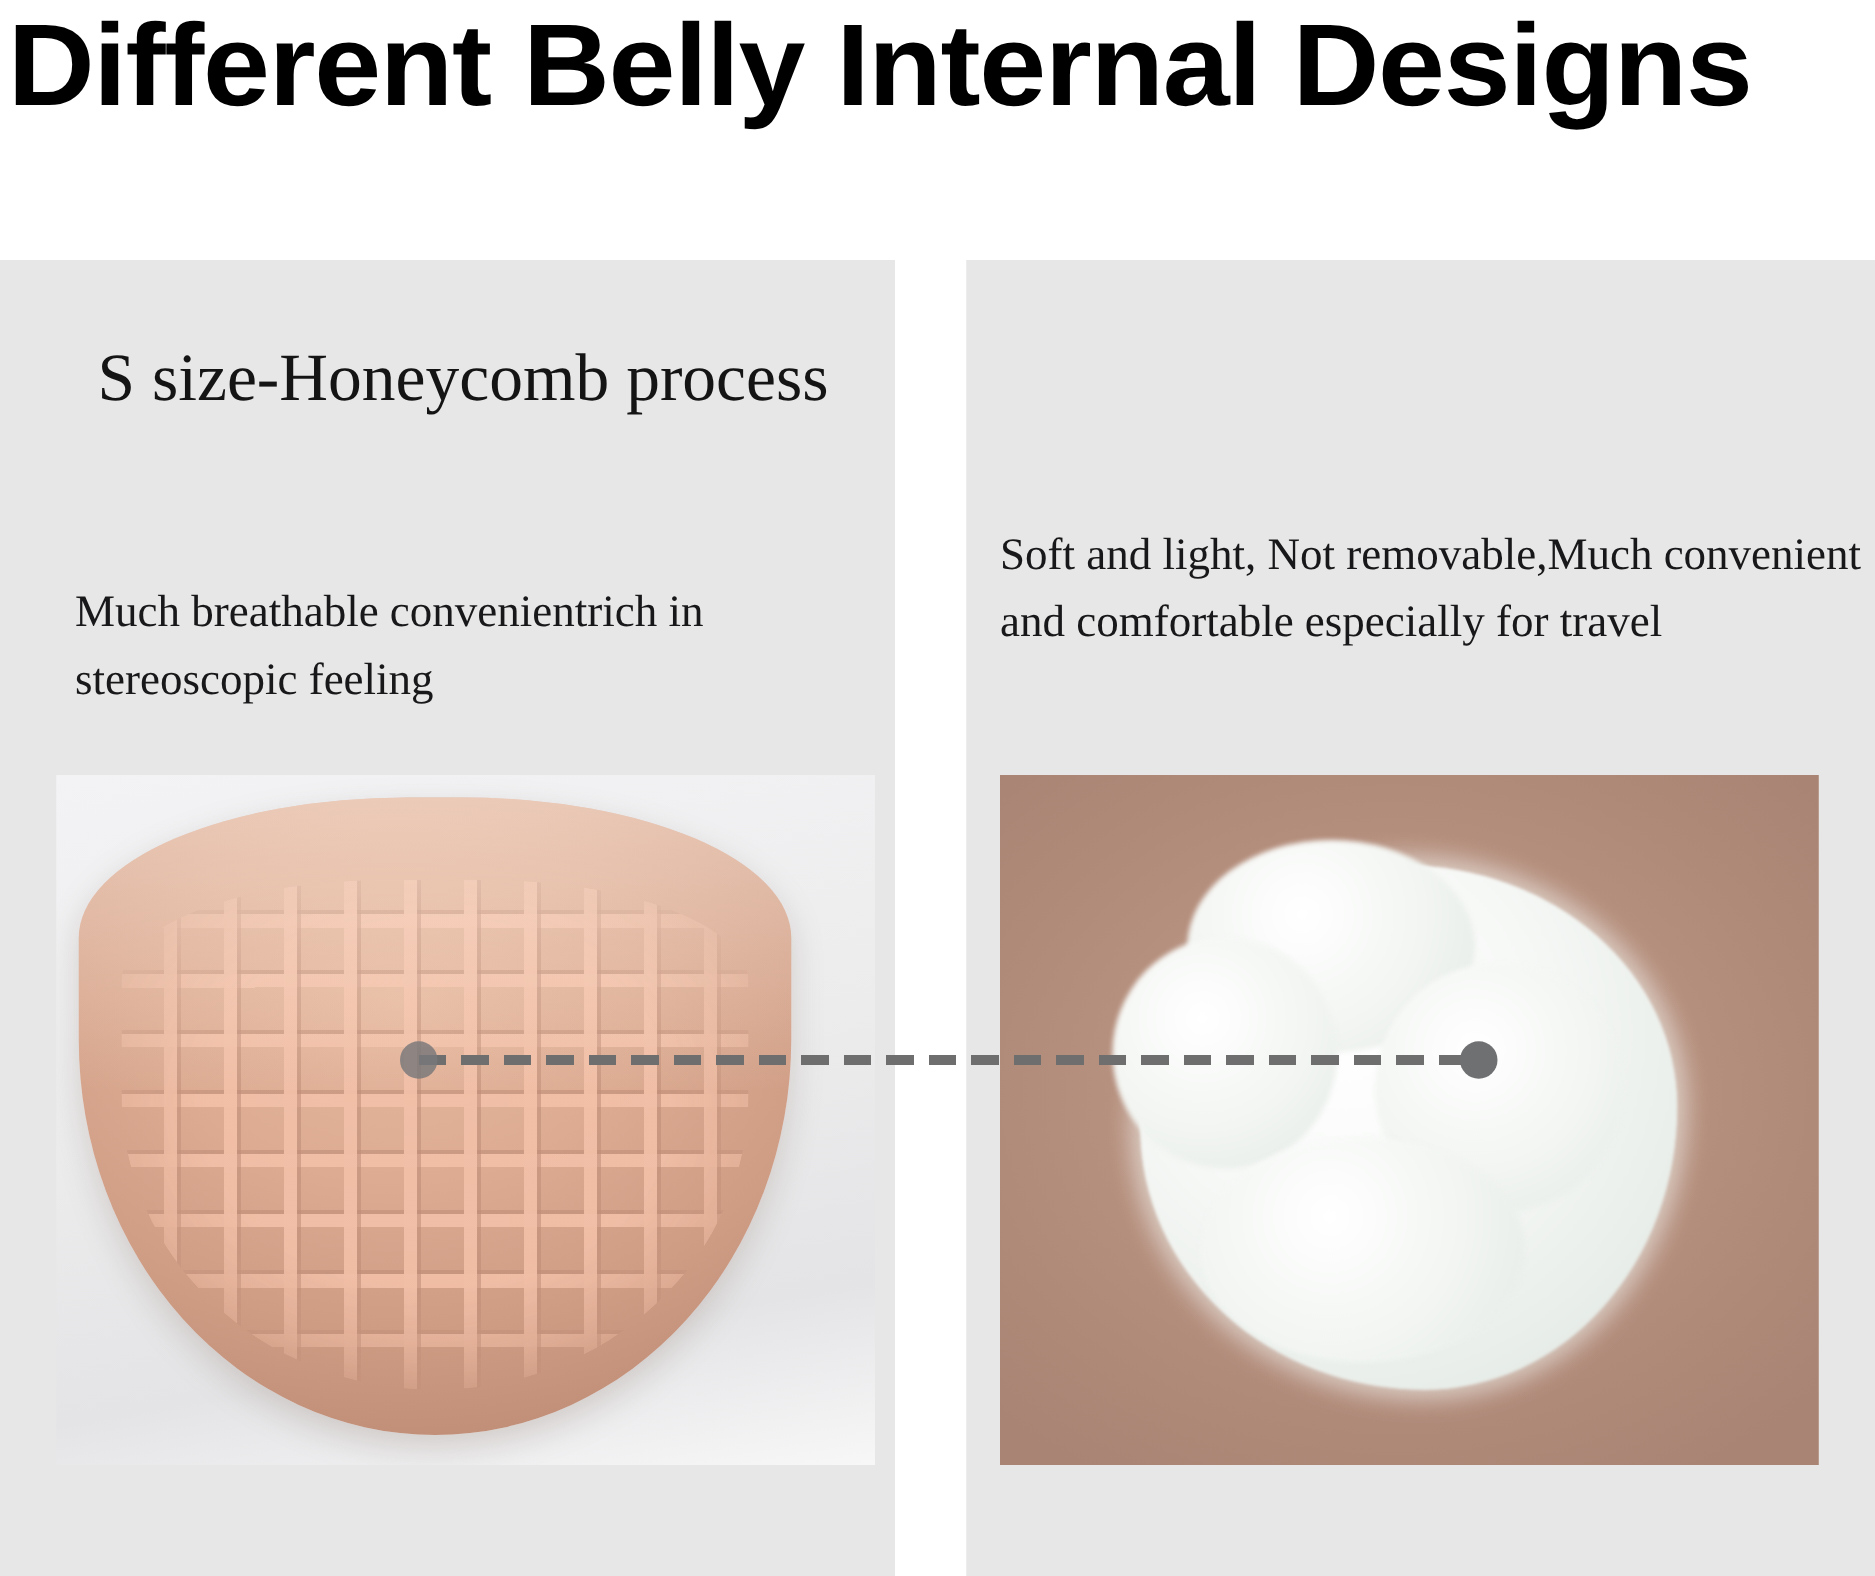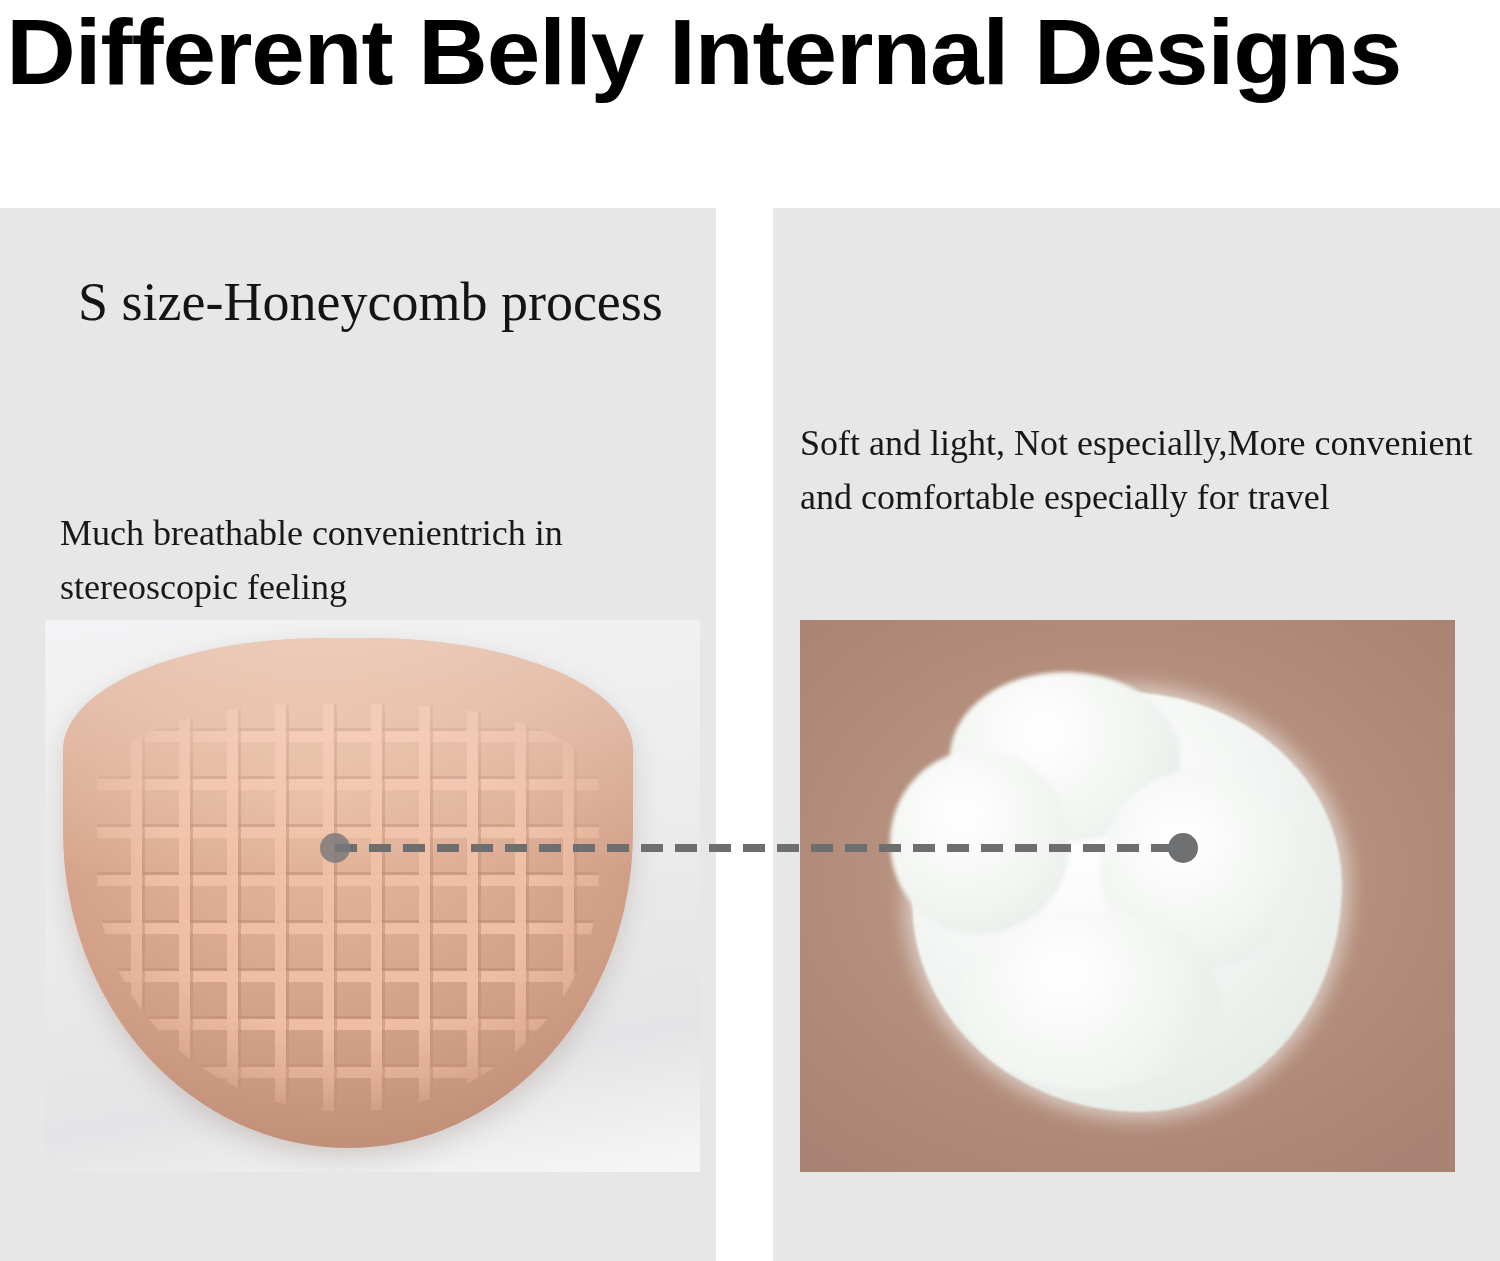--- a/index.html
+++ b/index.html
@@ -54,21 +54,21 @@
     font-weight:400;
   }
   .panel-body{
     font-family:"Liberation Serif", serif;
     font-size:36px;
     line-height:54px;
     color:#18181a;
     font-weight:400;
   }
   .head-left{ position:absolute; left:78px; top:58px; width:600px;font-family:Liberation Serif, serif; }
-  .body-left{ position:absolute; left:60px; top:254px; width:600px;margin-top:44px; }
+  .body-left{ position:absolute; left:60px; top:254px; width:600px; }
   .head-right{ position:absolute; left:30px; top:22px; width:690px; }
   .body-right{ position:absolute; left:27px; top:208px; width:700px; }
 
   
   .photo{
     position:absolute;
     overflow:hidden;
   }
   .photo-left{
     left:45px; top:412px;
@@ -182,21 +182,21 @@
     <div class="photo photo-left">
       <div class="pad">
         <div class="pad-grid"></div>
       </div>
     </div>
   </div>
 
   <div class="panel panel-right">
 
 
-    <div class="panel-body body-right">Soft and light, Not especially,More convenient and comfortable especially for travel</div>
+    <div class="panel-body body-right">Soft and light, Not removable,Much convenient and comfortable especially for travel</div>
 
     <div class="photo photo-right">
       <div class="cotton"></div>
       <div class="cotton-lobe lobe-a"></div>
       <div class="cotton-lobe lobe-b"></div>
       <div class="cotton-lobe lobe-c"></div>
       <div class="cotton-lobe lobe-d"></div>
     </div>
   </div>
 </div>

